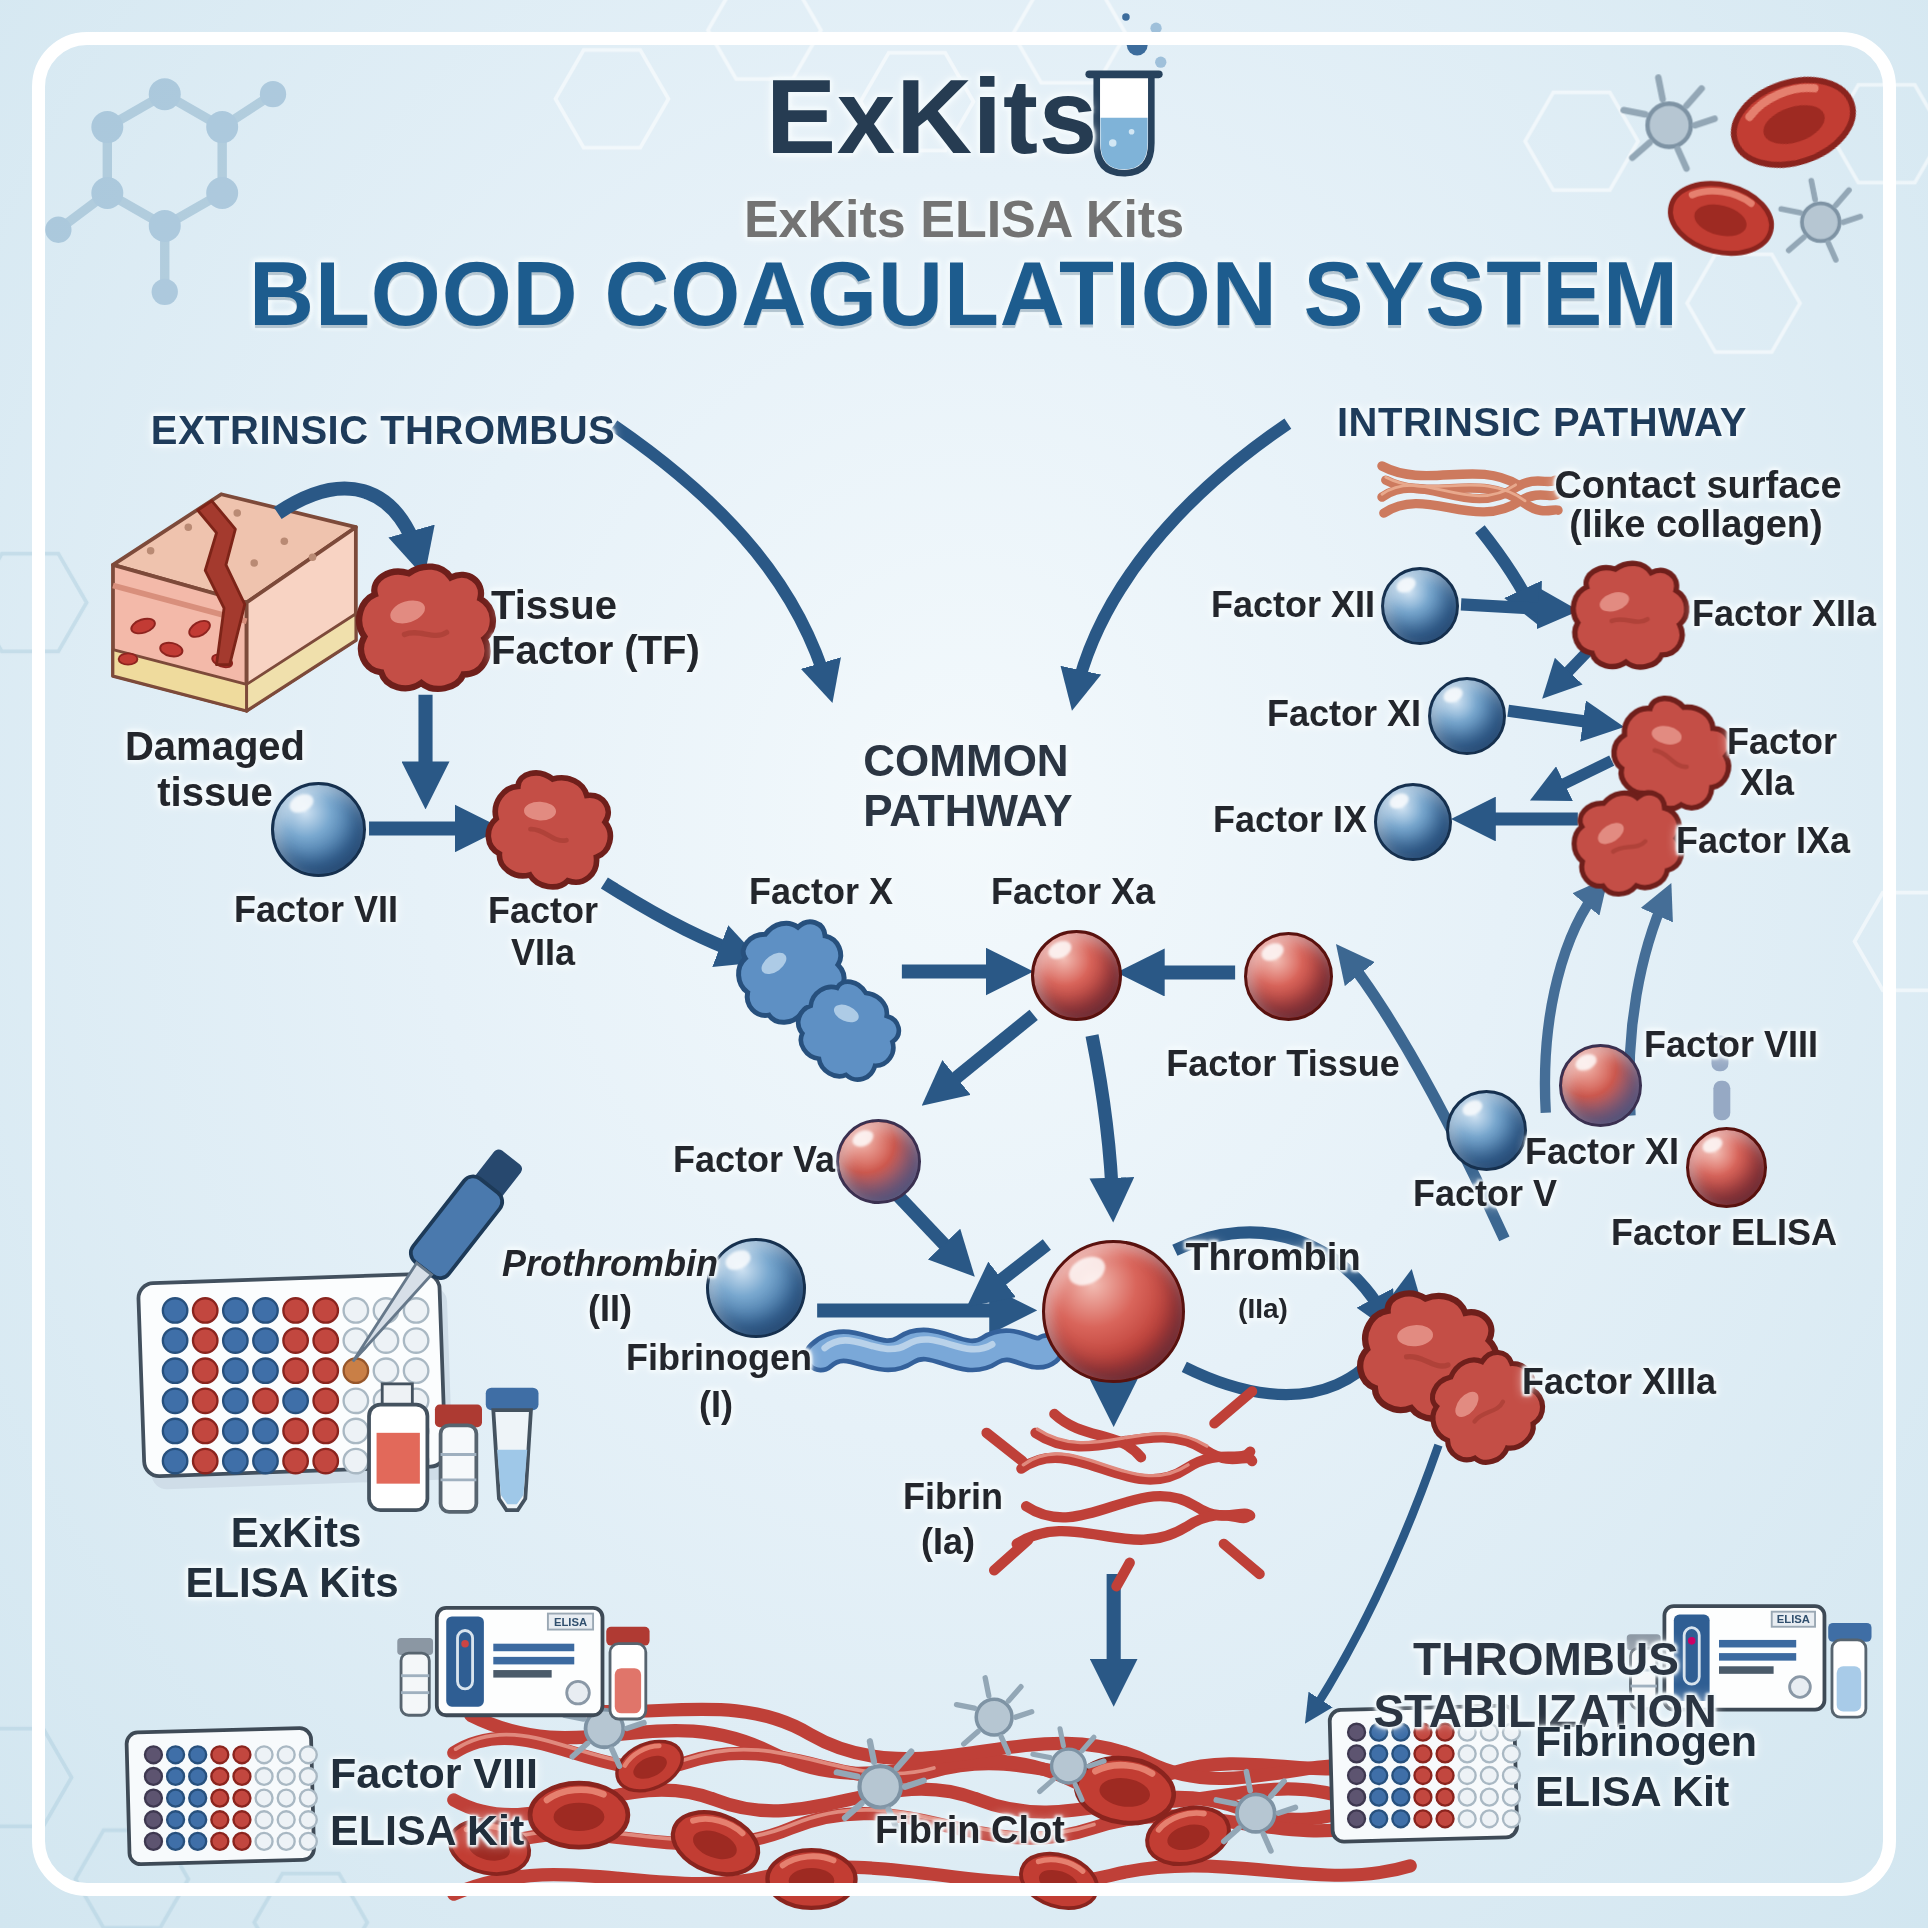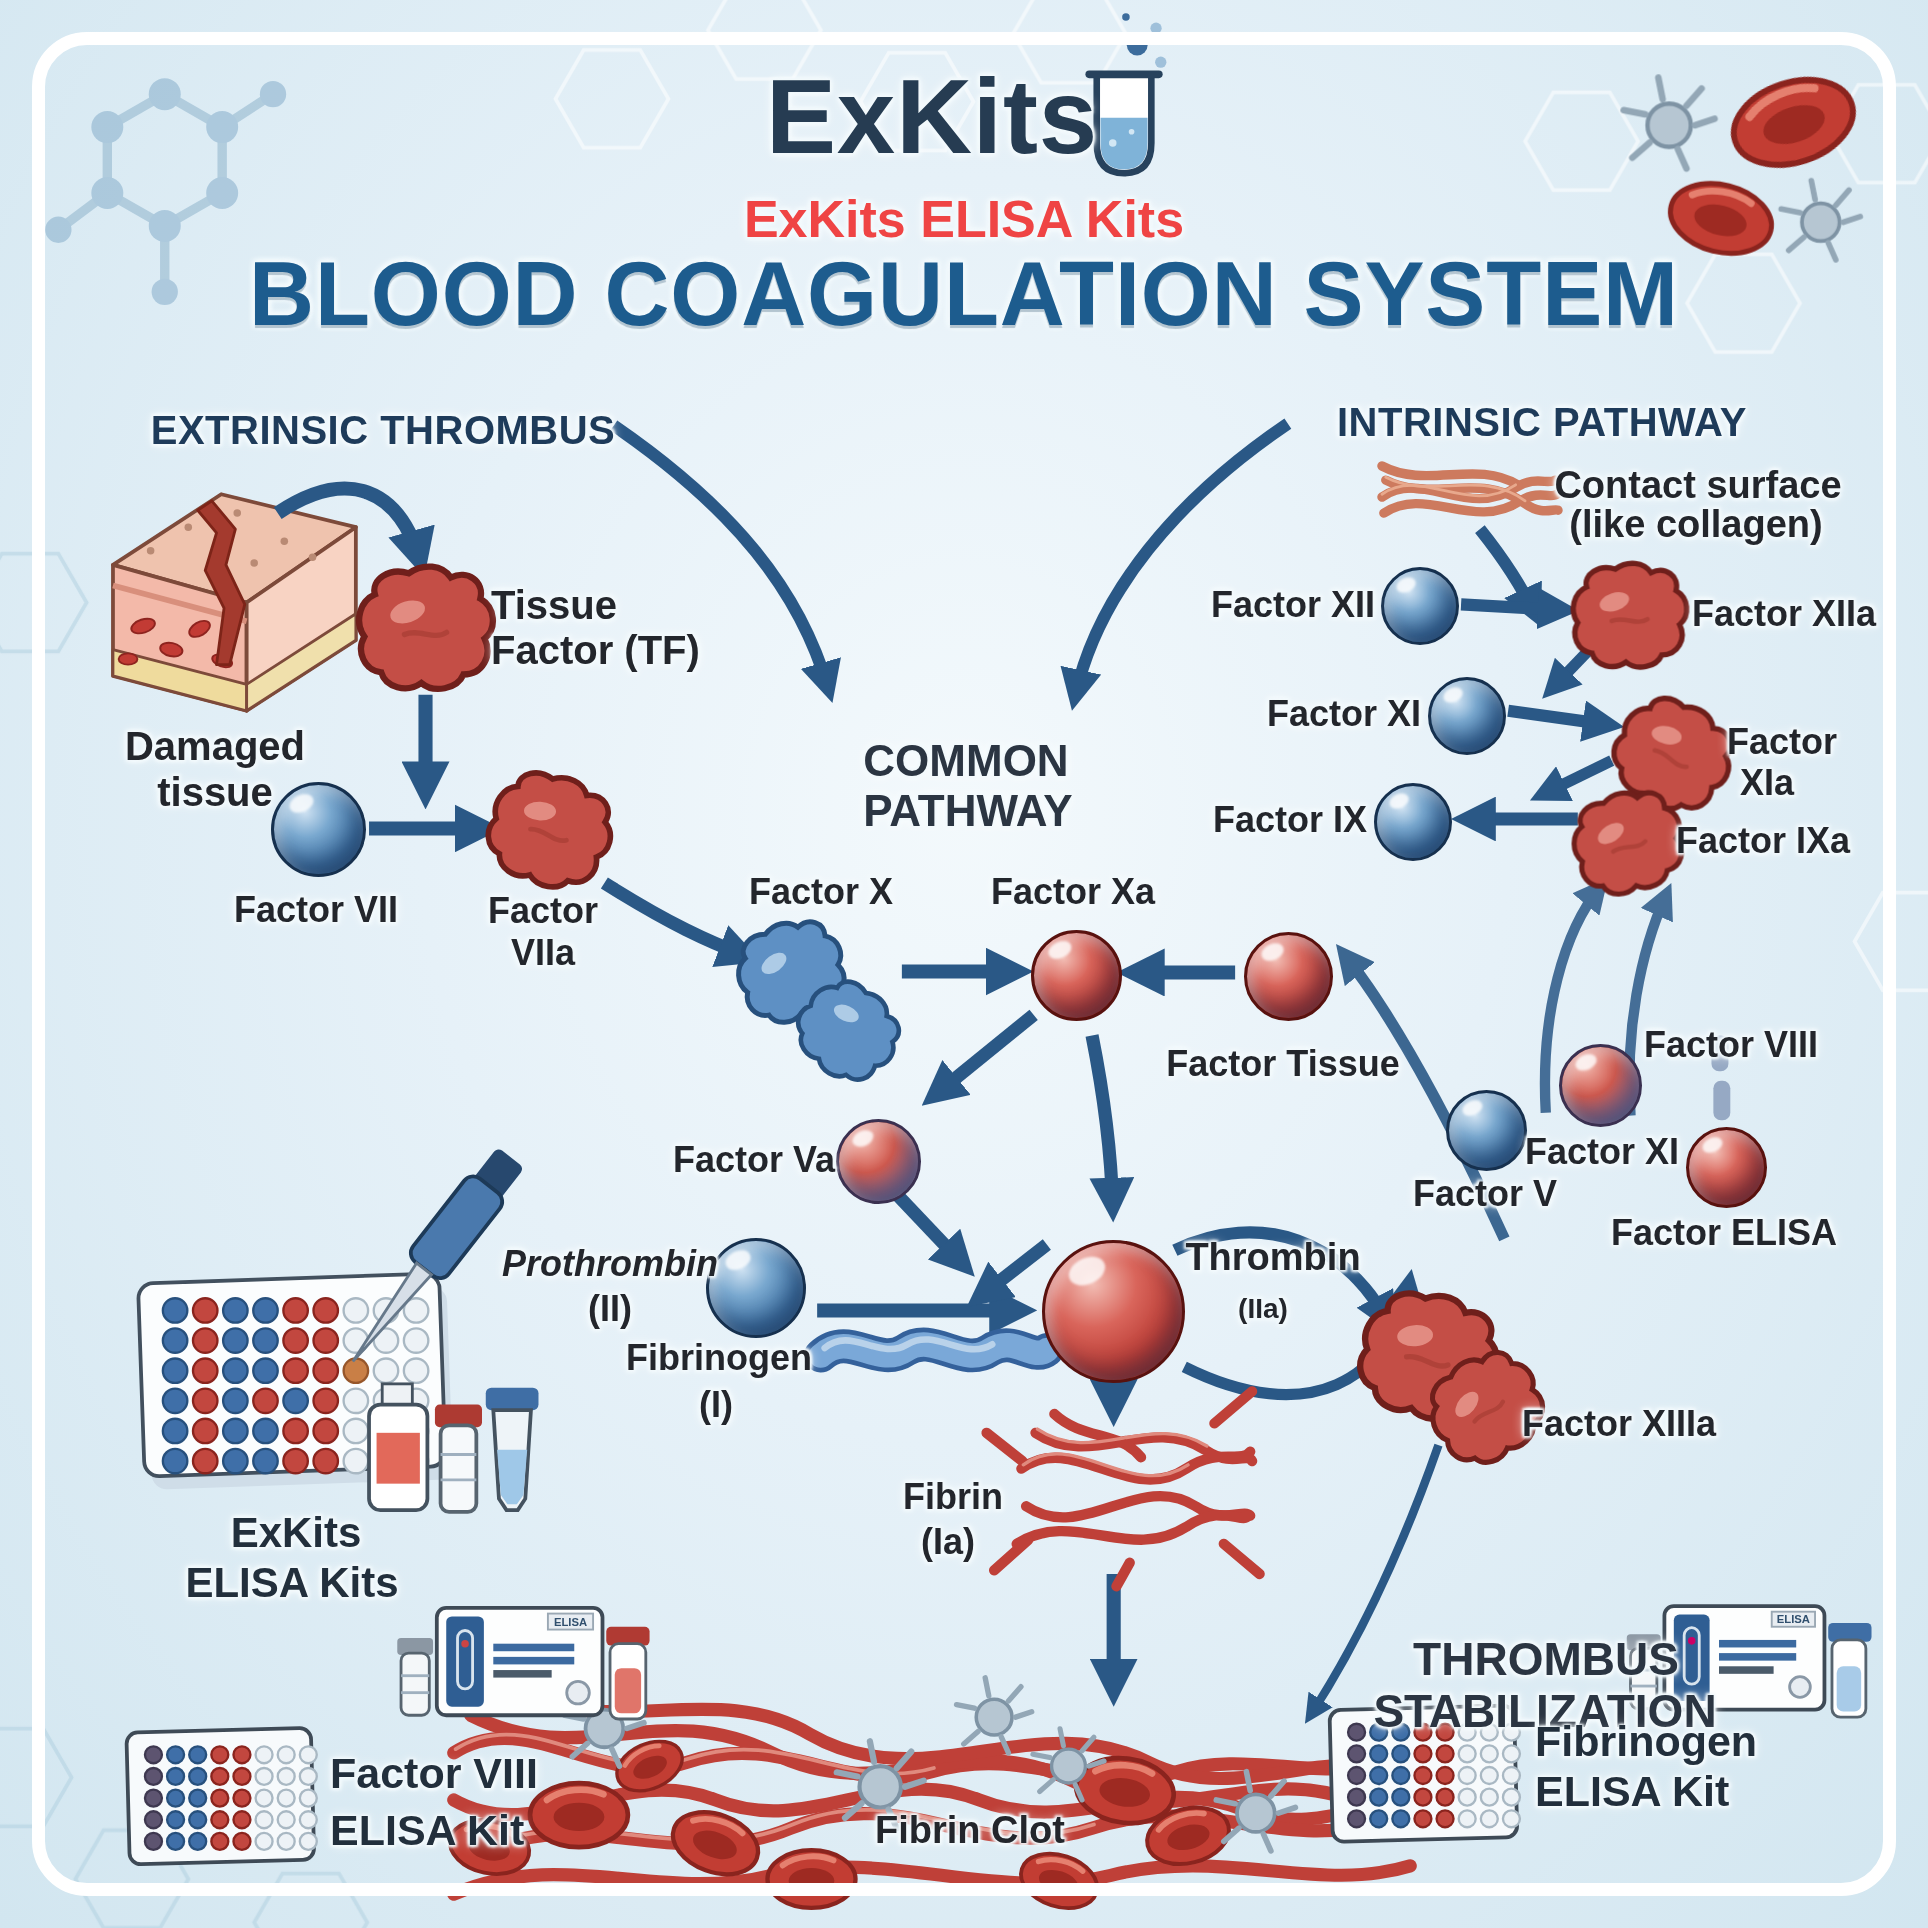--- a/index.html
+++ b/index.html
@@ -16,21 +16,21 @@
   svg.overlay{position:absolute;left:0;top:0;width:1928px;height:1928px;z-index:2;}
   .lbl{
     position:absolute;transform:translate(-50%,-50%);
     font-weight:bold;font-size:36px;line-height:1.05;color:#23262c;white-space:nowrap;z-index:4;
     text-shadow:-1.9px -1.9px 2.8px #f2f9fc,1.9px -1.9px 2.8px #f2f9fc,-1.9px 1.9px 2.8px #f2f9fc,1.9px 1.9px 2.8px #f2f9fc,0 0 11.3px #ffffff;
   }
   .lbl.left{transform:translate(0,-50%);}
   .head{font-size:40px;color:#1e3b5a;letter-spacing:0.5px;}
   .sub{font-size:44px;color:#2b3542;}
   .logo{font-size:105px;color:#263c52;letter-spacing:0.9px;}
-  .subtitle{font-size:52px;color:#ef4444;text-align:right;}
+  .subtitle{font-size:52px;color:#737373;text-align:right;}
   .bigtitle{
     font-size:90px;color:#1d5c8e;letter-spacing:0.9px;
     text-shadow:0 2.8px 0.9px rgba(18,62,95,.28),-2.8px -2.8px 4.7px #f2f9fc,2.8px -2.8px 4.7px #f2f9fc,-2.8px 2.8px 4.7px #f2f9fc,2.8px 2.8px 4.7px #f2f9fc;
   }
   .kitlbl{font-size:42px;color:#222f3c;}
   .sphere{position:absolute;border-radius:50%;z-index:3;
     box-shadow:inset -8.5px -13px 19px rgba(15,35,65,.38), inset 6.6px 8.5px 13px rgba(255,255,255,.45);}
   .sphere::after{content:"";position:absolute;left:17%;top:11%;width:28%;height:19%;
     background:rgba(255,255,255,.78);border-radius:50%;transform:rotate(-25deg);filter:blur(0.9px);}
   .sp-blue{background:radial-gradient(circle at 35% 30%, #cfe2f2 0%, #79a8cf 30%, #3f72a4 65%, #28517f 100%);border:3.8px solid #16304e;}
@@ -540,21 +540,21 @@
 <div class="lbl" style="left:1774px;top:614px;padding-left:20px;">Factor XIIa</div>
 <div class="lbl" style="left:1344px;top:714px;">Factor XI</div>
 <div class="lbl" style="left:1782px;top:742px;">Factor</div>
 <div class="lbl" style="left:1767px;top:783px;">XIa</div>
 <div class="lbl" style="left:1290px;top:820px;">Factor IX</div>
 <div class="lbl" style="left:1763px;top:841px;">Factor IXa</div>
 <div class="lbl" style="left:1731px;top:1045px;">Factor VIII</div>
 <div class="lbl" style="left:1485px;top:1194px;">Factor V</div>
 <div class="lbl" style="left:1602px;top:1152px;">Factor XI</div>
 <div class="lbl" style="left:1724px;top:1233px;">Factor ELISA</div>
-<div class="lbl" style="left:1619px;top:1382px;margin-top:42px;">Factor XIIIa</div>
+<div class="lbl" style="left:1619px;top:1382px;">Factor XIIIa</div>
 
 <div class="lbl kitlbl" style="left:296px;top:1533px;">ExKits</div>
 <div class="lbl kitlbl" style="left:292px;top:1583px;">ELISA Kits</div>
 <div class="lbl kitlbl left" style="left:330px;top:1774px;font-size:43px;">Factor VIII</div>
 <div class="lbl kitlbl left" style="left:330px;top:1831px;font-size:43px;">ELISA Kit</div>
 <div class="lbl kitlbl left" style="left:1535px;top:1742px;font-size:43px;">Fibrinogen</div>
 <div class="lbl kitlbl left" style="left:1535px;top:1792px;font-size:43px;">ELISA Kit</div>
 
 
 </body></html>

